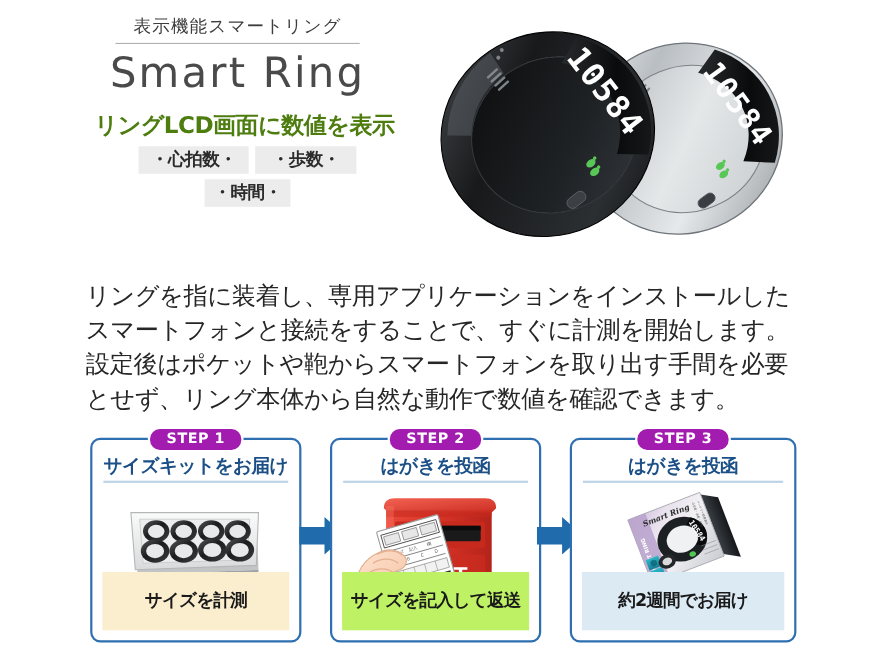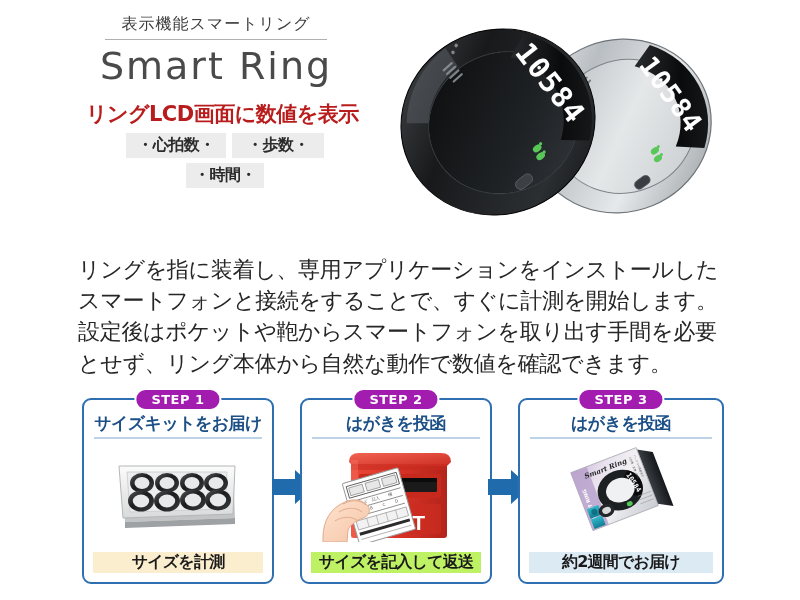--- a/index.html
+++ b/index.html
@@ -24,21 +24,21 @@
   .eyebrow-rule{
     margin-top:4px;height:1px;background:#b0b0b0;width:222px;margin-left:auto;margin-right:auto;
   }
   .brand{
     position:absolute;left:86px;top:47px;width:260px;text-align:center;
     font-size:38px;font-weight:400;letter-spacing:2px;color:#4a4a4a;
     font-family:"DejaVu Sans",sans-serif;line-height:1;white-space:nowrap;
   }
   .lead{
     position:absolute;left:86px;top:100px;width:268px;text-align:center;
-    font-size:21px;font-weight:700;color:#b91c1c;
+    font-size:21px;font-weight:700;color:#4d7c0f;
     font-family:"DejaVu Sans",sans-serif;white-space:nowrap;letter-spacing:-0.5px;
   }
   .tags{position:absolute;left:90px;top:133px;width:270px;}
   .tag-row{display:flex;justify-content:center;gap:6px;margin-bottom:5px;}
   .tag{
     background:#ececec;color:#2b2b2b;font-weight:700;
     font-size:16px;font-family:"DejaVu Sans",sans-serif;
     padding:2px 8px;white-space:nowrap;letter-spacing:-0.5px;
   }
   .tag.w-a{min-width:84px;text-align:center;}
@@ -86,21 +86,21 @@
   .title-rule{
     position:absolute;top:37px;left:10px;right:10px;height:2px;background:#bcd3e8;
   }
   .art{
     position:absolute;top:44px;left:0;width:100%;height:96px;
     display:flex;align-items:center;justify-content:center;
   }
   .caption{
     position:absolute;bottom:9px;left:9px;right:9px;
     text-align:center;font-size:16px;font-weight:700;color:#1a1a1a;
-    font-family:"DejaVu Sans",sans-serif;padding:0 0;white-space:nowrap;
+    font-family:"DejaVu Sans",sans-serif;padding:16px 0;white-space:nowrap;
     letter-spacing:-0.8px;
   }
   .cap1{background:#fbeecf;}
   .cap2{background:#bef264;}
   .cap3{background:#dceaf3;}
 
   .arrow{position:absolute;top:78px;width:42px;height:34px;}
   .arrow.a1{left:190px;}
   .arrow.a2{left:406px;}
 </style>

